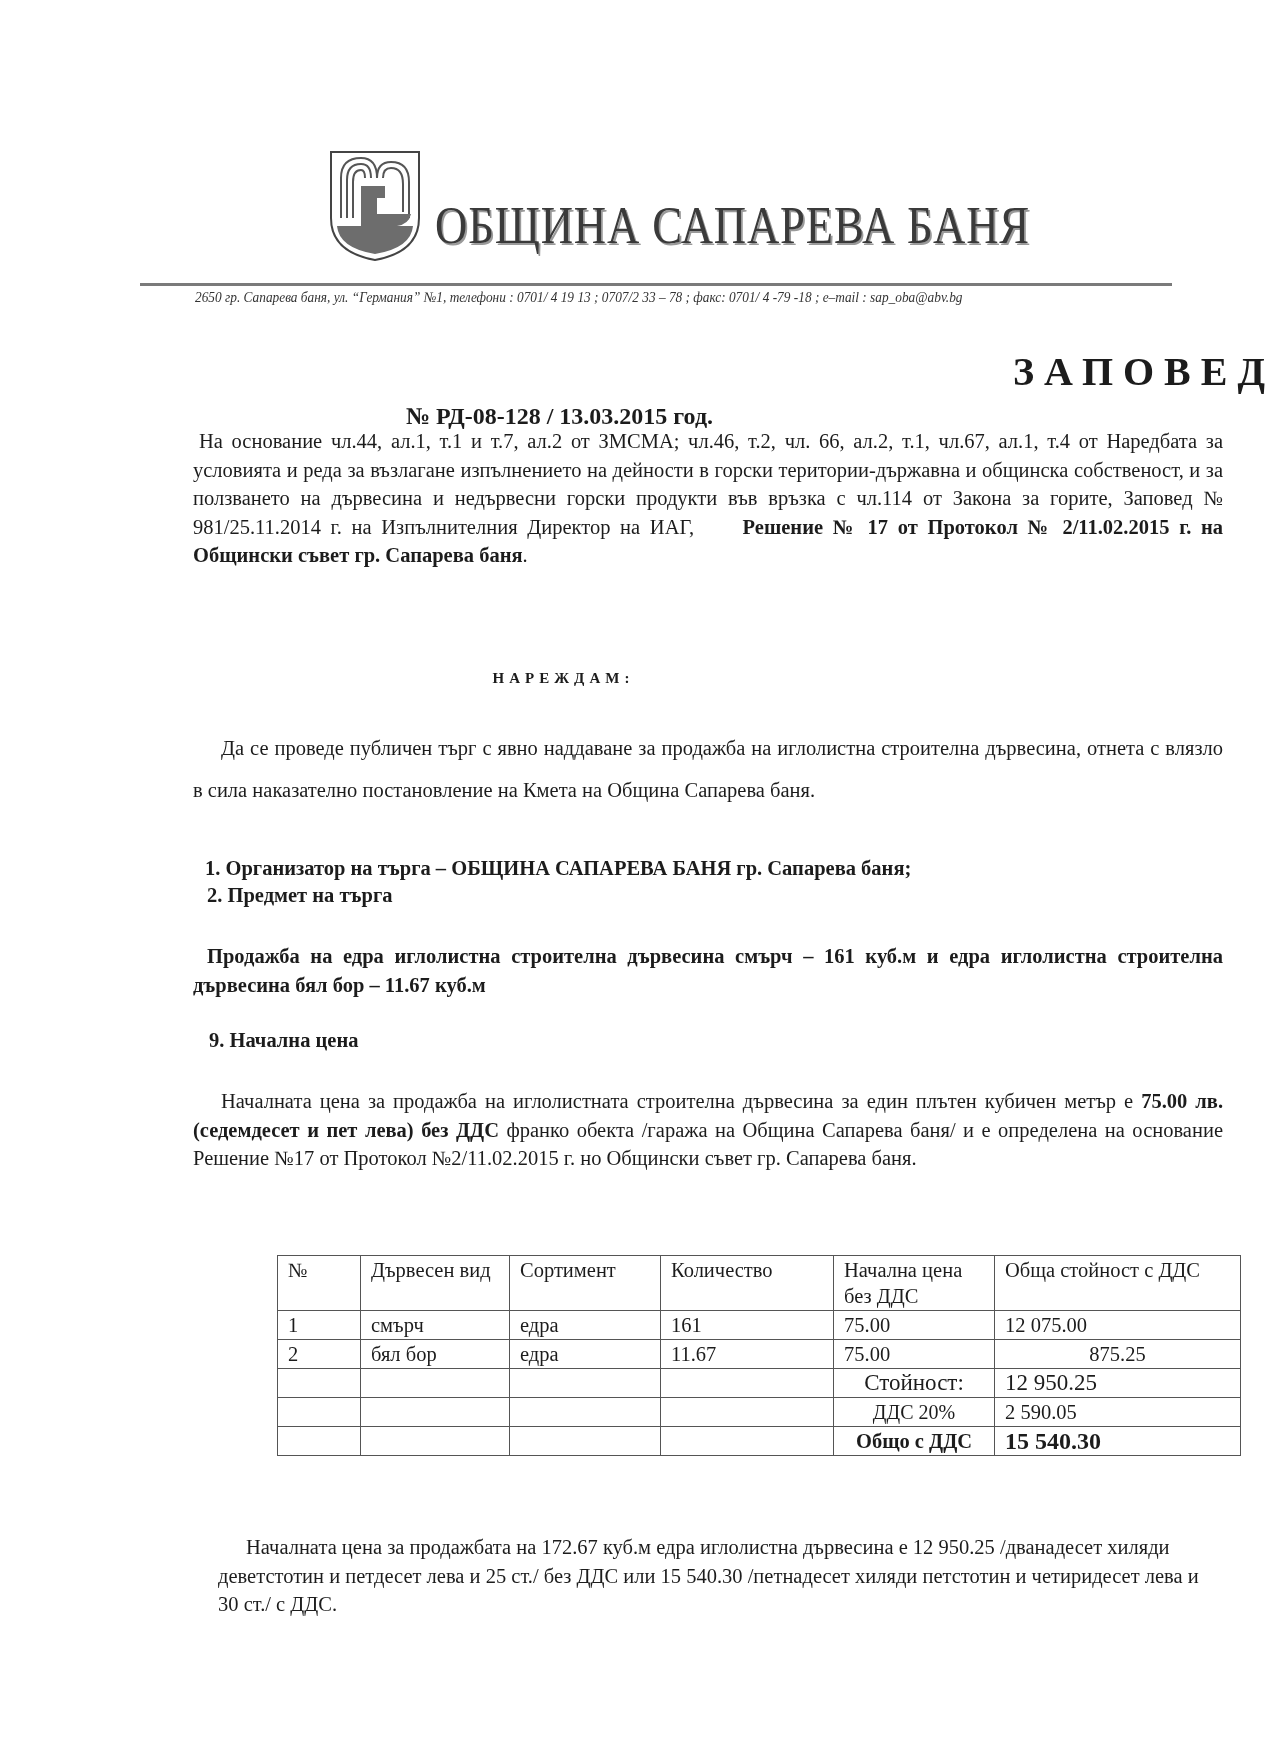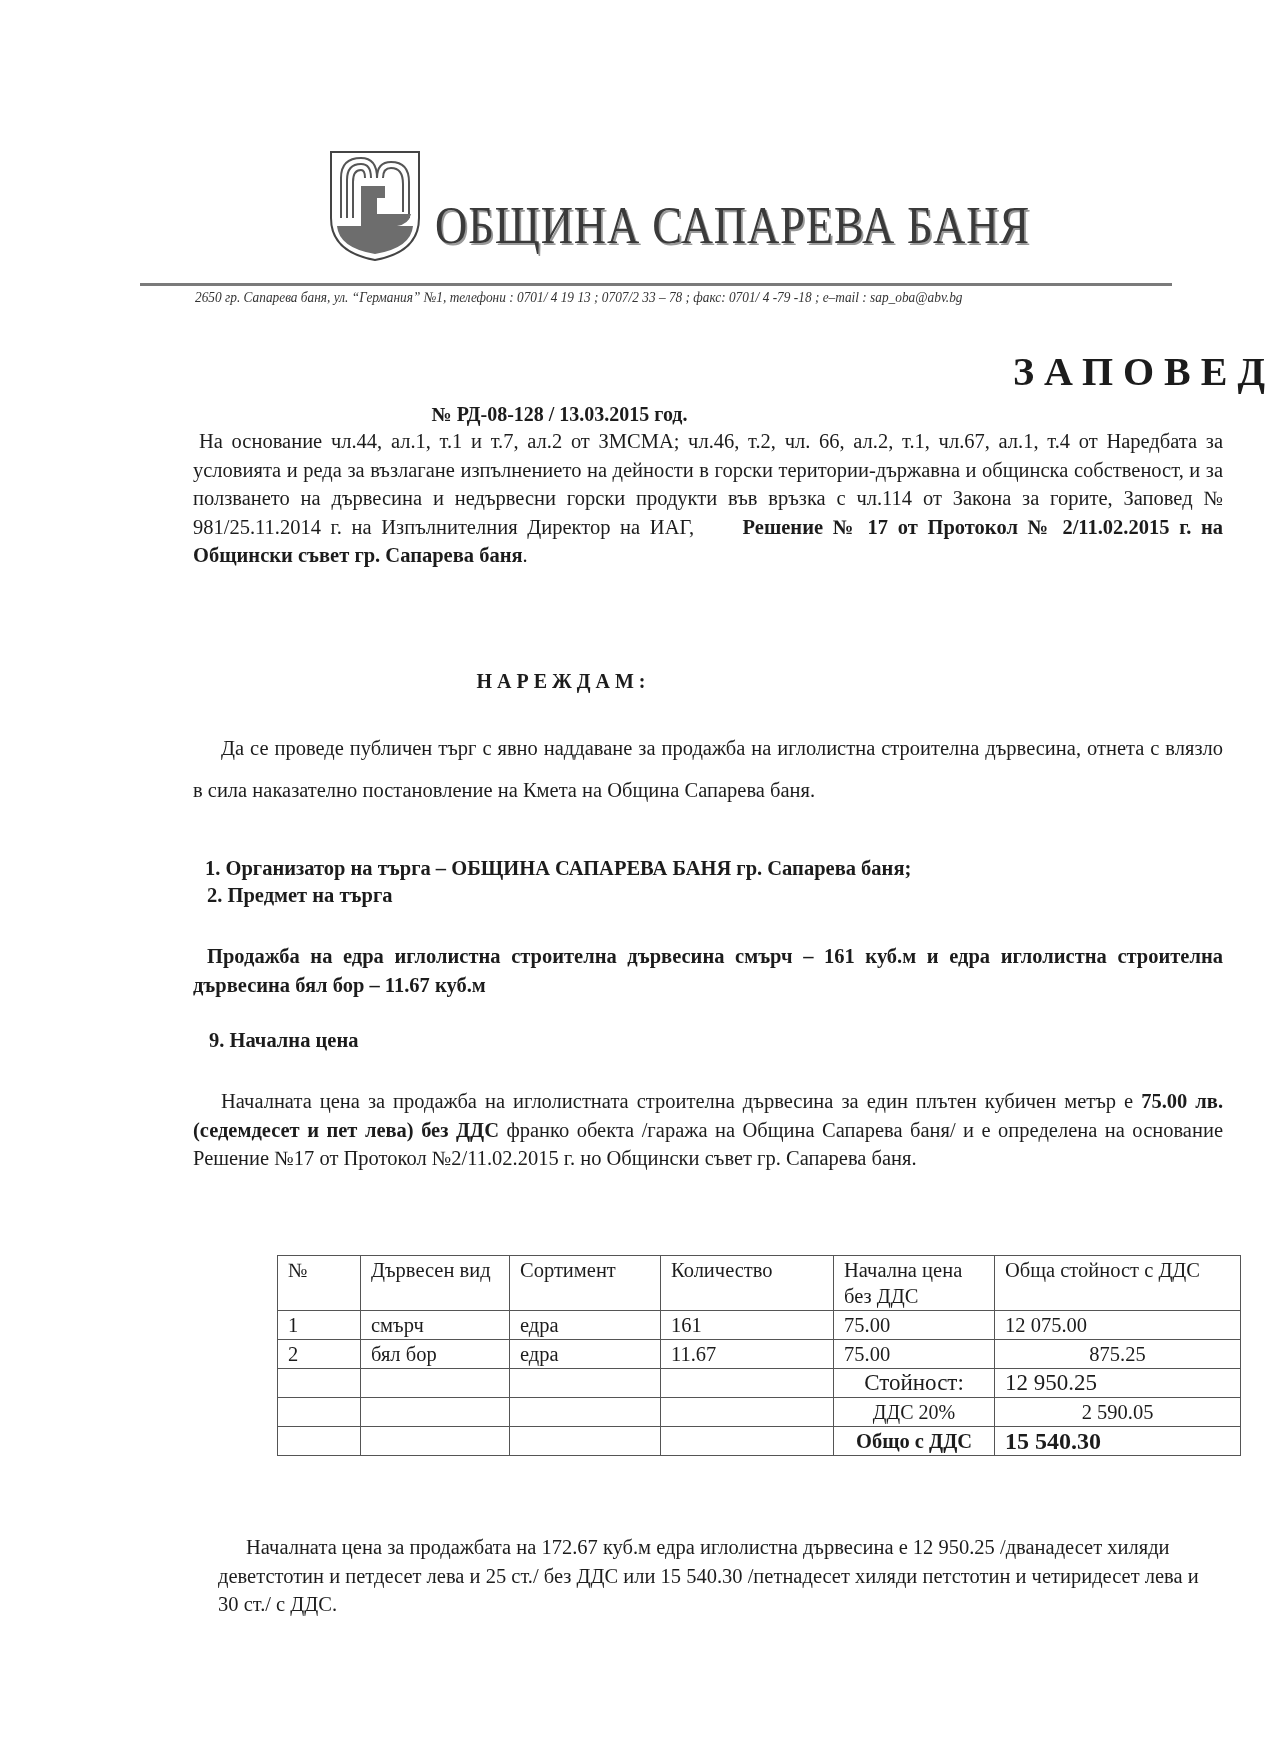--- a/index.html
+++ b/index.html
@@ -7,26 +7,26 @@
          font-family: "Liberation Serif", "DejaVu Serif", serif; color: #1c1c1c; }
   .abs { position: absolute; }
   #logo { left: 327px; top: 148px; width: 96px; height: 116px; }
   #muni-name { left: 435px; top: 196px; font-size: 52px; letter-spacing: 1px; color: #3a3a3a;
                text-shadow: 2px 2px 0 #9a9a9a; white-space: nowrap; transform: scaleX(0.86); transform-origin: left top; }
   #header-rule { left: 140px; top: 283px; width: 1032px; height: 3px; background: #7a7a7a; }
   #address { left: 195px; top: 289px; font-size: 14.5px; font-style: italic; white-space: nowrap; color: #333;
              transform: scaleX(0.92); transform-origin: left top; }
   #doc-title { left: 0; width: 1275px; top: 348px; text-align: right; font-size: 40px; font-weight: bold;
                letter-spacing: 10px; }
-  #doc-number { left: 0; width: 1119px; top: 403px; text-align: center; font-size: 20px; font-weight: bold; }
+  #doc-number { left: 0; width: 1119px; top: 403px; text-align: center; font-size: 24px; font-weight: bold; }
   .para { font-size: 20.5px; line-height: 28.5px; text-align: justify; }
   #basis { left: 193px; top: 427px; width: 1030px; }
   #basis .first { text-indent: 6px; }
   b { font-weight: bold; }
-  #order-heading { left: 0; width: 1127px; top: 670px; text-align: center; font-size: 20px; font-weight: bold;
+  #order-heading { left: 0; width: 1127px; top: 670px; text-align: center; font-size: 15px; font-weight: bold;
                    letter-spacing: 5px; }
   #intro { left: 193px; top: 727px; width: 1030px; line-height: 42px; text-indent: 28px; }
   #item1 { left: 205px; top: 857px; font-size: 20.5px; font-weight: bold; }
   #item2 { left: 207px; top: 884px; font-size: 20.5px; font-weight: bold; }
   #subject { left: 193px; top: 942px; width: 1030px; text-indent: 14px; font-weight: bold; }
   #item3 { left: 209px; top: 1029px; font-size: 20.5px; font-weight: bold; }
   #price-para { left: 193px; top: 1087px; width: 1030px; text-indent: 28px; }
   #price-table { left: 277px; top: 1255px; width: 964px; border-collapse: collapse; font-size: 20.5px; }
   #price-table td { border: 1.5px solid #555; padding: 1px 10px; vertical-align: top; height: 26px; line-height: 26px; }
   #price-table td.r { text-align: center; }
@@ -112,21 +112,21 @@
         <td></td>
     <td class="r" style="font-size:23px">Стойност:</td>
     <td style="font-size:23px">12 950.25</td>
   </tr>
   <tr>
     <td></td>
         <td></td>
         <td></td>
         <td></td>
     <td class="r small">ДДС 20%</td>
-    <td style="text-align:center">2 590.05</td>
+    <td style="">2 590.05</td>
   </tr>
   <tr>
     <td></td>
         <td></td>
         <td></td>
         <td></td>
     <td class="r" style="font-weight:bold">Общо с ДДС</td>
     <td class="big">15 540.30</td>
   </tr>
 </tbody>

